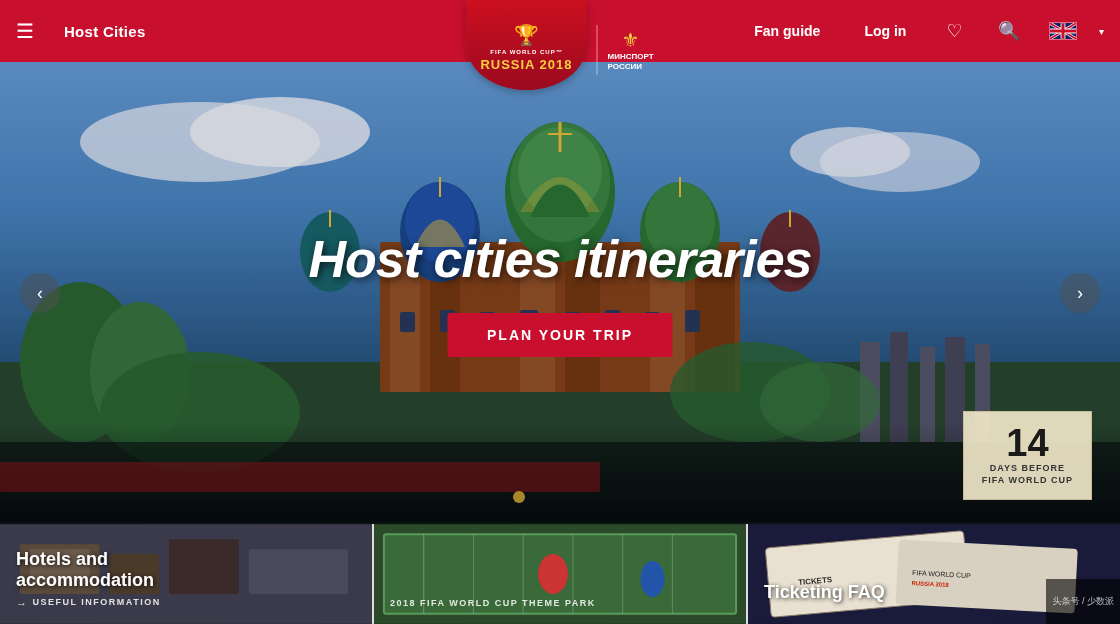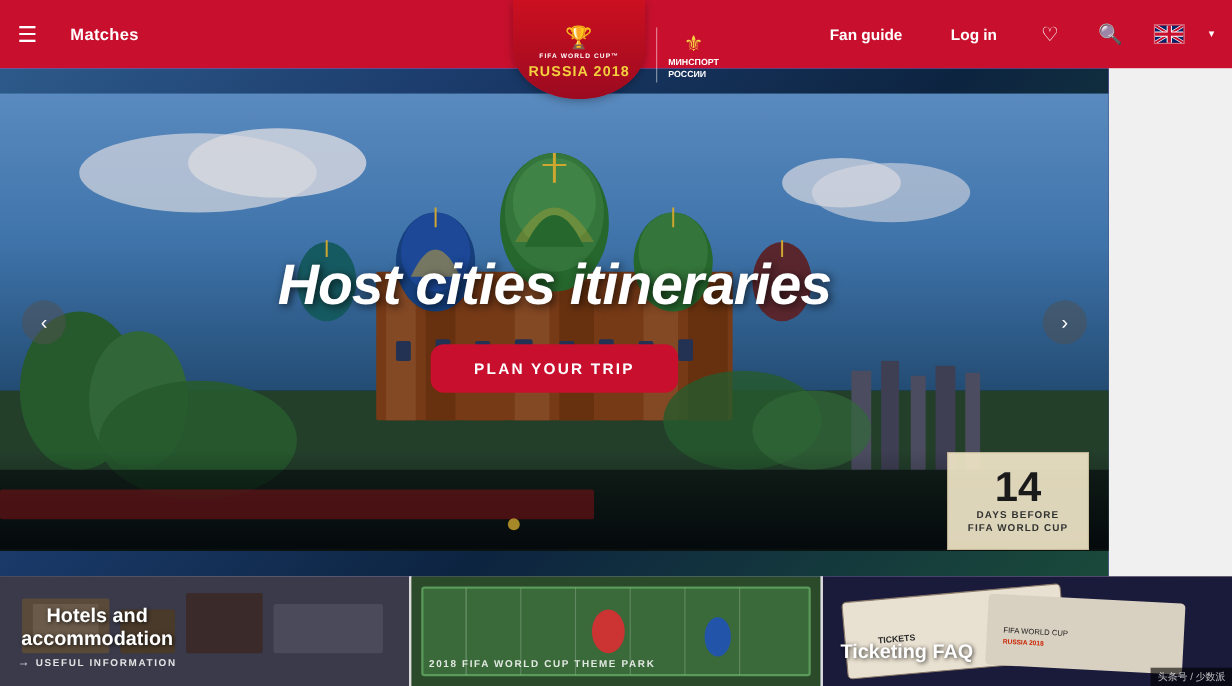--- a/index.html
+++ b/index.html
@@ -113,24 +113,24 @@
       color: white;
       font-size: 18px;
       padding: 0 8px;
       cursor: pointer;
     }
     .chevron-down { color: white; font-size: 10px; margin-left: 2px; cursor: pointer; }
 
     
     .hero {
       position: relative;
-      width: 1008px;
+      width: 1120px;
       height: 462px;
       overflow: hidden;
-      background: #8b5cf6;
+      background: #a21caf;
     }
     .hero-bg {
       width: 100%;
       height: 100%;
       background: linear-gradient(
         135deg,
         #2d5a8a 0%,
         #1a3a6a 30%,
         #0d2440 60%,
         #1a4a3a 100%
@@ -166,21 +166,21 @@
     .hero-cta {
       background: #c8102e;
       color: white;
       border: none;
       padding: 14px 40px;
       font-size: 14px;
       font-weight: 800;
       letter-spacing: 2px;
       cursor: pointer;
       text-transform: uppercase;
-      border-radius: 12px;
+      border-radius: 2px;
     }
 
     
     .hero-arrow {
       position: absolute;
       top: 50%;
       transform: translateY(-50%);
       width: 40px;
       height: 40px;
       background: rgba(80,80,80,0.5);
@@ -194,21 +194,21 @@
       font-size: 18px;
       border: none;
     }
     .hero-arrow-left { left: 20px; }
     .hero-arrow-right { right: 20px; }
 
     
     .countdown-badge {
       position: absolute;
       bottom: 24px;
-      right: 18px;
+      right: 28px;
       background: rgba(240,230,200,0.92);
       padding: 12px 18px;
       text-align: center;
       z-index: 20;
       border: 1px solid rgba(180,160,120,0.5);
     }
     .countdown-number {
       font-size: 38px;
       font-weight: 900;
       color: #1a1a1a;
@@ -222,21 +222,20 @@
       text-transform: uppercase;
       line-height: 1.4;
       text-align: center;
     }
 
     
     .cards-section {
       display: flex;
       height: 100px;
       background: #f5f5f5;
-      text-align: center;
     }
     .card {
       flex: 1;
       position: relative;
       overflow: hidden;
       display: flex;
       align-items: flex-end;
       padding: 16px;
     }
     .card + .card {
@@ -282,21 +281,21 @@
       font-size: 11px;
     }
     
     .watermark {
       position: absolute;
       bottom: 0;
       right: 0;
       background: rgba(0,0,0,0.6);
       color: rgba(255,255,255,0.7);
       font-size: 9px;
-      padding: 2px 6px;
+      padding: 16px 6px;
       z-index: 50;
     }
 
     
     .uk-flag {
       width: 28px;
       height: 18px;
       position: relative;
       overflow: hidden;
       display: inline-block;
@@ -304,21 +303,21 @@
       vertical-align: middle;
     }
     .uk-flag svg { width: 100%; height: 100%; }
   </style>
 </head>
 <body>
 
 <div class="header">
   <div class="header-left">
     <span class="hamburger-icon">☰</span>
-    <a class="nav-link">Matches</a>
+    <a class="nav-link">Host Cities</a>
   </div>
 
   <div class="header-center">
     <div class="logo-badge">
       <div class="logo-inner">
         <div style="font-size:20px;color:#f4d03f;">🏆</div>
         <div style="font-size:6px;color:white;font-weight:bold;letter-spacing:1px;">FIFA WORLD CUP™</div>
         <div style="font-size:13px;color:#f4d03f;font-weight:900;letter-spacing:1px;">RUSSIA 2018</div>
       </div>
     </div>

